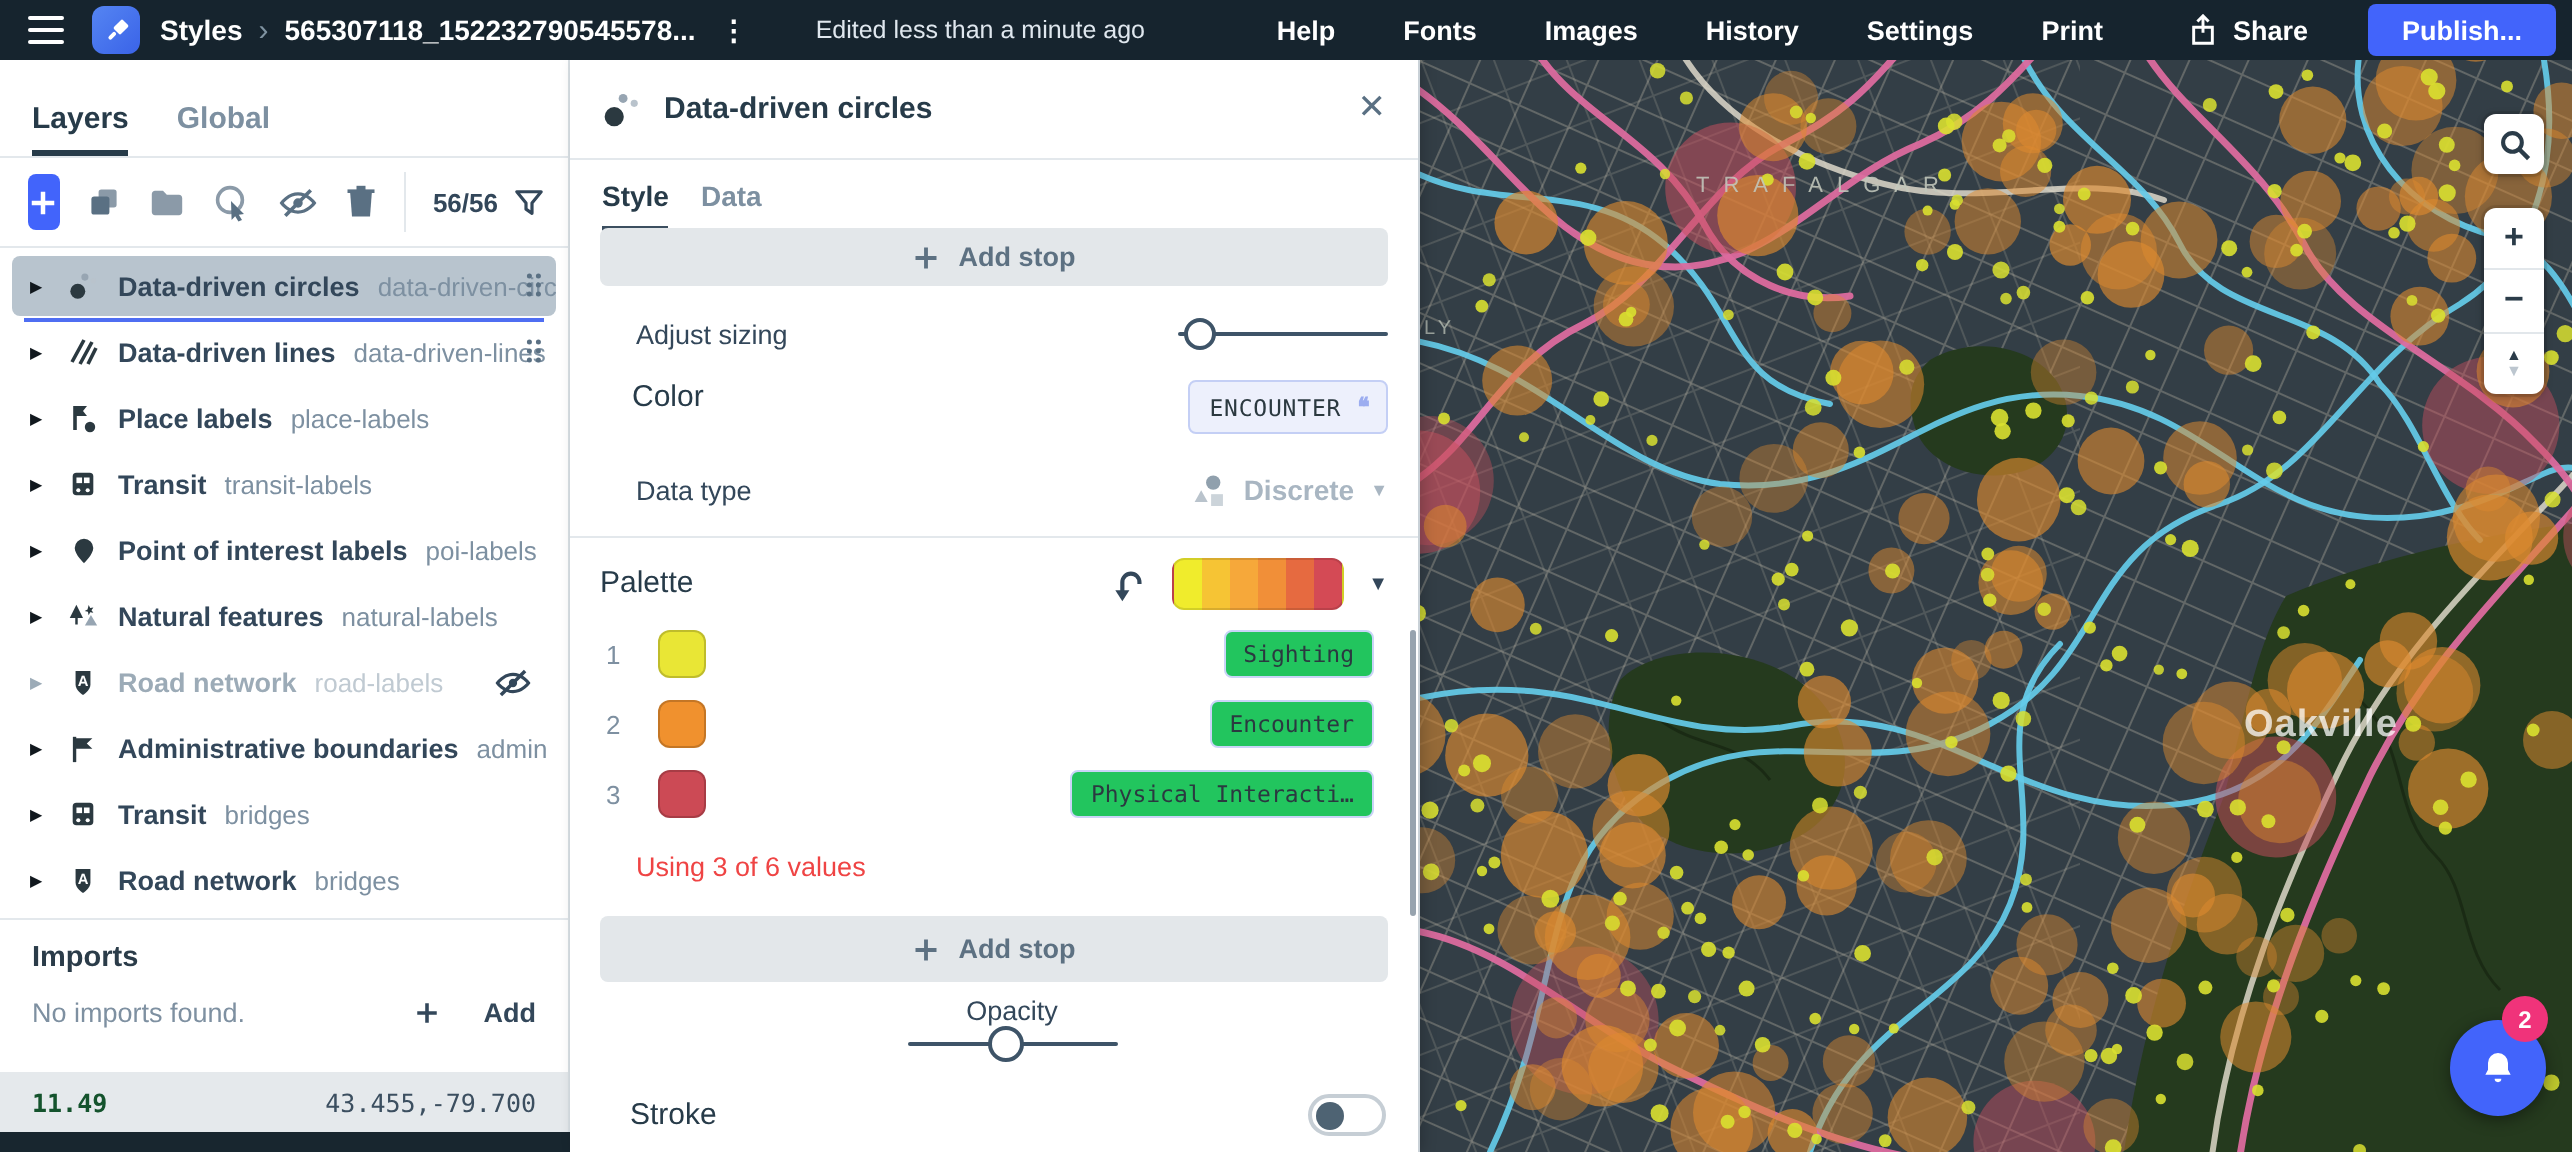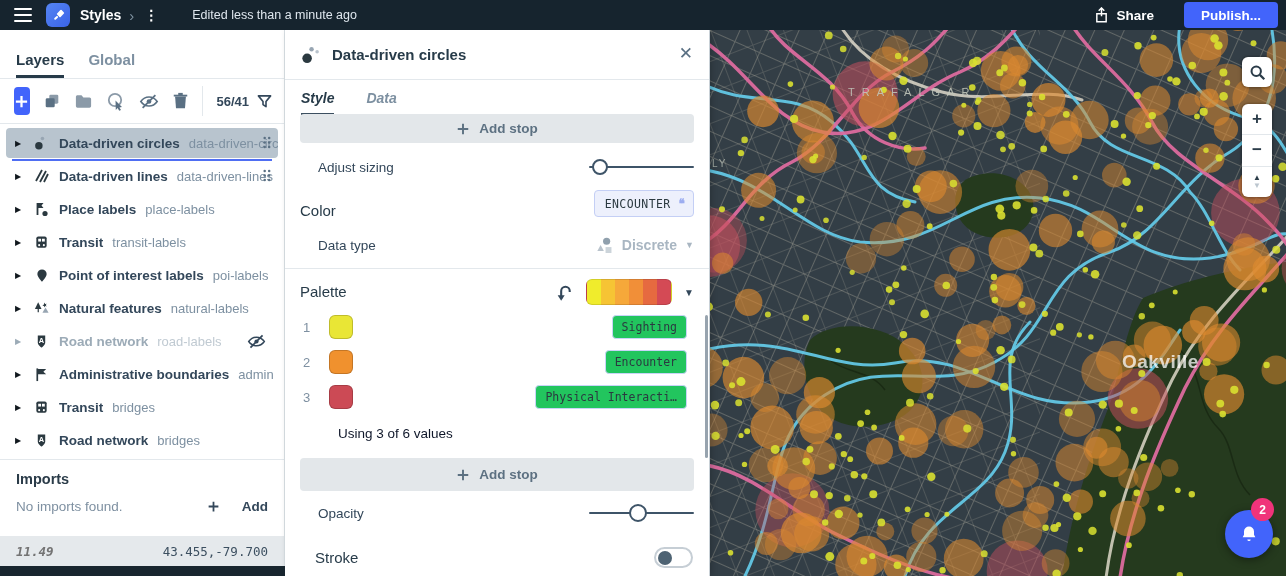--- a/index.html
+++ b/index.html
@@ -54,32 +54,32 @@
   .drag { position:absolute; right:7px; top:7px; }
   .roweye { position:absolute; right:12px; top:6px; }
   .row-underline { position:absolute; left:6px; right:6px; bottom:-3px; height:2px; background:#4f6ef2; }
   .sb-divider { position:absolute; left:0; top:429px; width:100%; height:1px; background:#e3e8ec; }
   .imp-title { position:absolute; left:16px; top:441px; font-size:14.5px; font-weight:bold; color:#2b3c49; }
   .imp-row { position:absolute; left:16px; right:16px; top:469px; display:flex; justify-content:space-between; }
   .imp-empty { font-size:13.5px; color:#7e90a1; }
   .imp-add { display:flex; align-items:center; gap:22px; font-size:13.5px; font-weight:bold; color:#33475a; cursor:pointer; }
   .statusbar { position:absolute; left:0; top:506px; width:100%; height:30px; background:#e5e9ec;
     display:flex; align-items:center; justify-content:space-between; padding:0 16px; }
-  .zoomlvl { font-size:12.5px; font-weight:bold; color:#737373;font-style:italic; }
+  .zoomlvl { font-size:12.5px; font-weight:bold; color:#14532d; }
   .coords { font-size:12.5px; color:#3c4f60; }
   #bottomstrip { position:absolute; left:0; top:566px; width:710px; height:10px; background:#18262f; z-index:5; }
 
   
   #panel { position:absolute; left:285px; top:30px; width:425px; height:546px; background:#fff;
     border-right:1px solid #c9d1d7; box-shadow:2px 0 6px rgba(0,0,0,.18); z-index:10; }
   .p-header { position:absolute; left:0; top:0; width:100%; height:50px; border-bottom:1px solid #e3e8ec;
     display:flex; align-items:center; gap:11px; padding-left:16px; }
   .p-title { font-size:15px; font-weight:bold; color:#273b49; }
   .p-close { position:absolute; right:16px; top:13px; font-size:17px; color:#5a7083; cursor:pointer; }
-  .p-tabs { position:absolute; left:16px; top:60px; display:flex; gap:32px;font-style:italic; }
+  .p-tabs { position:absolute; left:16px; top:60px; display:flex; gap:16px; }
   .p-tab { font-size:14px; font-weight:600; color:#7d90a1; padding-bottom:7px; border-bottom:3px solid transparent; cursor:pointer; }
   .p-tab.active { color:#273b49; border-bottom-color:#3c4f60; }
   .addstop { position:absolute; left:15px; right:15px; border-radius:4px; background:#e3e7ea;
     display:flex; align-items:center; justify-content:center; gap:9px; color:#5d7182; font-size:13.5px; font-weight:bold; cursor:pointer; }
   #addstop1 { top:84px; height:29px; }
   #addstop2 { top:428px; height:33px; }
   .prow { position:absolute; left:33px; right:15px; height:30px; display:flex; align-items:center; justify-content:space-between; }
   .plabel { font-size:13.5px; color:#33475a; }
   .sec-title { position:absolute; left:15px; font-size:15px; color:#273b49; }
   .slider { position:relative; width:105px; height:18px; }
@@ -97,21 +97,21 @@
   .palette-ctrl { position:absolute; right:15px; top:249px; display:flex; align-items:center; gap:12px; }
   .grad-strip { width:86px; height:26px; border-radius:6px; border:1px solid rgba(0,0,0,.12); cursor:pointer; }
   .pal-caret { font-size:10px; color:#33475a; cursor:pointer; }
   #stops { position:absolute; left:15px; right:22px; top:285px; }
   .stop-row { position:relative; height:24px; margin-bottom:11px; display:flex; align-items:center; }
   .stop-num { width:14px; margin-left:3px; font-size:13px; color:#7e90a1; }
   .stop-swatch { width:24px; height:24px; border-radius:6px; margin-left:12px; border:1px solid rgba(0,0,0,.18); cursor:pointer; }
   .stop-badge { position:absolute; right:0; height:24px; padding:0 9px; display:flex; align-items:center;
     font-family:"DejaVu Sans Mono", monospace; font-size:11.5px; color:#2b3940;
     background:#22c55e; border:1px solid #c9d4f7; border-radius:4px; cursor:pointer; }
-  .usage { position:absolute; left:33px; top:396px; font-size:13.5px; color:#0f172a;margin-left:20px; }
+  .usage { position:absolute; left:33px; top:396px; font-size:13.5px; color:#ef4444; }
   .toggle { position:absolute; right:16px; top:517px; width:39px; height:21px; border-radius:11px;
     background:#fff; border:2px solid #c6ced5; cursor:pointer; }
   .toggle .knob { position:absolute; left:2px; top:1.5px; width:14px; height:14px; border-radius:50%; background:#4e6373; }
   .p-scrollbar { position:absolute; left:420px; top:285px; width:3px; height:143px; background:#97a3ae; border-radius:2px; cursor:pointer; }
 
   
   #map { position:absolute; left:710px; top:30px; width:576px; height:546px; overflow:hidden; background:var(--bg,#333e46); }
   #mapsvg { display:block; }
   .road-c { stroke:var(--road-cyan); stroke-width:3; fill:none; stroke-linecap:round; opacity:.92; }
   .road-p { stroke:var(--road-pink); stroke-width:3.5; fill:none; stroke-linecap:round; opacity:.95; }
@@ -148,24 +148,33 @@
       <div class="logo">
         <svg width="17" height="17" viewBox="0 0 24 24">
           <g transform="rotate(45 12 12)">
               <rect x="8.5" y="3.5" width="7" height="9" rx="1.2" fill="#fff"></rect>
               <rect x="10.6" y="13.5" width="2.8" height="6.5" rx="1.4" fill="#fff"></rect>
             </g>
         </svg>
       </div>
       <div class="crumb-root">Styles</div>
       <div class="crumb-sep">›</div>
+      <div class="crumb-cur">565307118_152232790545578...</div>
       <div class="kebab">⋮</div>
       <div class="edited">Edited less than a minute ago</div>
     </div>
     <div class="tb-right">
+      <nav id="topnav">
+          <div class="nav-item">Help</div>
+          <div class="nav-item">Fonts</div>
+          <div class="nav-item">Images</div>
+          <div class="nav-item">History</div>
+          <div class="nav-item">Settings</div>
+          <div class="nav-item">Print</div>
+        </nav>
       <div class="share">
         <svg width="15" height="16" viewBox="0 0 22 24">
           <path d="M4 10h14v12H4z" fill="none" stroke="#fff" stroke-width="2.2"></path>
           <path d="M11 14V2M6.8 5.6 11 1.4l4.2 4.2" fill="none" stroke="#fff" stroke-width="2.2"></path>
         </svg>
         <span>Share</span>
       </div>
       <button class="publish">Publish...</button>
     </div>
   </header>
@@ -206,21 +215,21 @@
           </svg>
       </span>
       <span class="tool-ic">
         <svg width="17" height="18" viewBox="0 0 18 20">
             <path d="M3 5h12l-1 13H4z" fill="#5a7083"></path>
             <rect x="1.5" y="3" width="15" height="2" fill="#5a7083"></rect>
             <rect x="6.5" y="1" width="5" height="2.4" fill="#5a7083"></rect>
           </svg>
       </span>
       <div class="tb-div"></div>
-      <div class="counter">56/41</div>
+      <div class="counter">56/56</div>
       <span class="funnel">
         <svg width="15" height="15" viewBox="0 0 16 16">
             <path d="M1.5 2h13L9.6 8v5.5l-3.2-2.2V8z" fill="none" stroke="#33475a" stroke-width="1.7" stroke-linejoin="round"></path>
           </svg>
       </span>
     </div>
     <div id="layerlist">
         <div class="layer-row selected">
           <span class="caret">▶</span>
           <span class="licon">
@@ -406,21 +415,21 @@
     </div>
 
     <div class="prow" style="top:122px;gap:36px;">
       <span class="plabel">Adjust sizing</span>
       <span class="slider">
         <span class="track"></span>
         <span class="handle" id="adjust-handle" style="left: 10%;"></span>
       </span>
     </div>
 
-    <div class="sec-title" style="top:172px;">Color</div>
+    <div class="sec-title" style="top:160px;margin-left:16px;">Color</div>
     <div class="enc-badge">
       <span class="fieldname">ENCOUNTER</span>
       <span class="quotes">❛❛</span>
     </div>
 
     <div class="prow" style="top:200px;">
       <span class="plabel">Data type</span>
       <span class="dtype-val">
         <svg width="19" height="19" viewBox="0 0 18 18">
           <circle cx="11" cy="5" r="3.4" fill="#90a0ad"></circle>
@@ -462,21 +471,21 @@
       </div>
     <div class="usage">Using 3 of 6 values</div>
 
     <div class="addstop" id="addstop2">
       <svg width="14" height="14" viewBox="0 0 16 16">
           <path d="M8 2v12M2 8h12" stroke="#5d7182" stroke-width="2.2"></path>
         </svg>
       <span>Add stop</span>
     </div>
 
-    <div class="prow" style="top:468px;">
+    <div class="prow" style="top:468px;flex-direction:column;">
       <span class="plabel">Opacity</span>
       <span class="slider">
         <span class="track"></span>
         <span class="handle" id="opacity-handle" style="width: 18px; height: 18px; top: 0px; margin-left: -9px; left: 47%;"></span>
       </span>
     </div>
 
     <div class="sec-title" style="top:519px;margin-left:15px;">Stroke</div>
     <div class="toggle" id="stroke-toggle">
         <span class="knob"></span>

